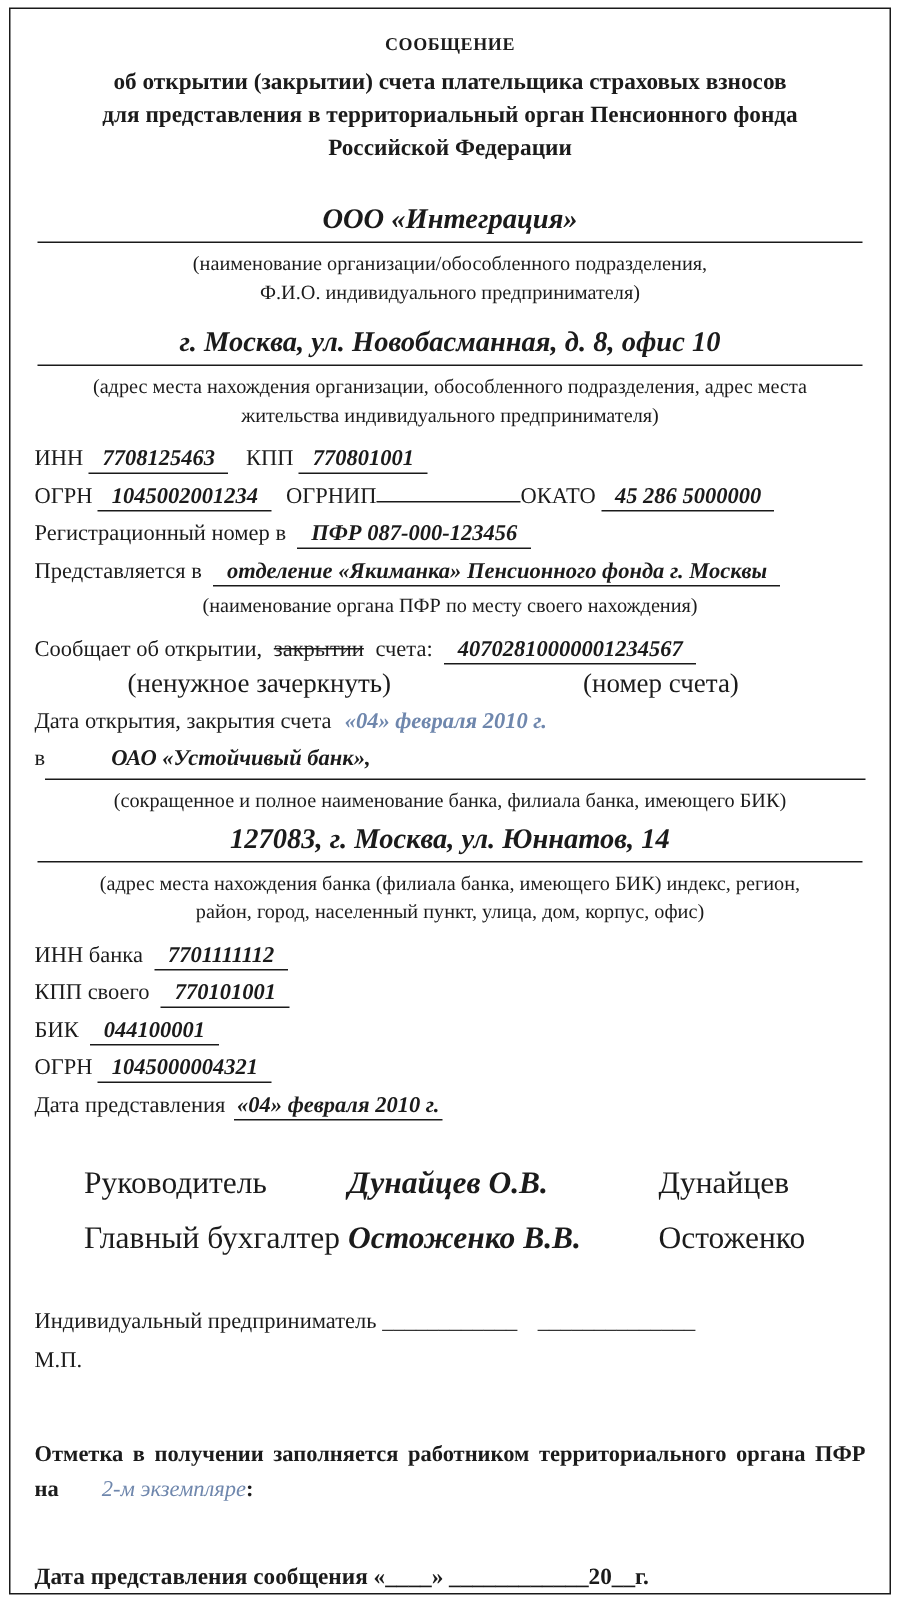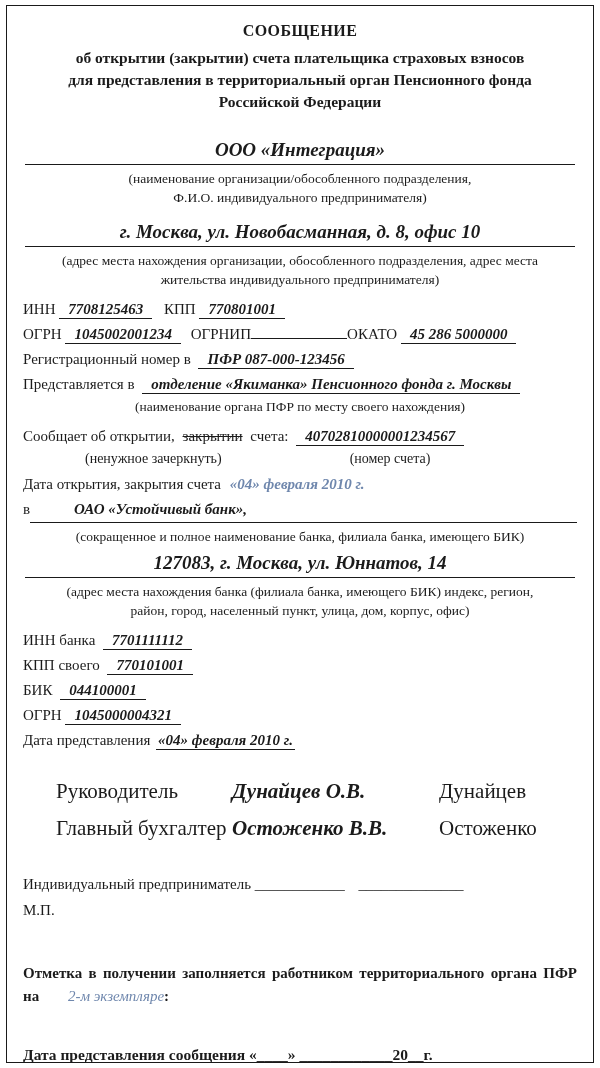--- a/index.html
+++ b/index.html
@@ -9,39 +9,39 @@
     font-family:"Liberation Serif","DejaVu Serif",serif;
     color:#1b1b1b;
   }
   .page { position:relative; width:600px; height:1068px; background:#fff; }
   .frame {
     position:absolute; top:5px; left:6px; right:6px; bottom:5px;
     border:1.5px solid #1a1a1a;
     padding:16px 16px 0 16px;
     overflow:hidden;
   }
-  .title { text-align:center; font-weight:bold; font-size:16px; letter-spacing:.4px; }
+  .title { text-align:center; font-weight:bold; font-size:12px; letter-spacing:.4px; }
   .subtitle { text-align:center; font-weight:bold; font-size:15.5px; line-height:22px; margin-top:7px; }
   .ufield {
     text-align:center; font-style:italic; font-weight:bold; font-size:19px;
     border-bottom:1px solid #1a1a1a; padding-bottom:3px; margin:0 2px;
   }
   .caption { text-align:center; font-size:13.5px; line-height:19px; }
   .row { font-size:15px; line-height:25px; white-space:nowrap; }
   .lbl { font-size:15px; }
   .val {
     font-style:italic; font-weight:bold;
     border-bottom:1px solid #1a1a1a; padding:0 9px 1px 9px;
   }
   .blank-line { display:inline-block; border-bottom:1px solid #1a1a1a; width:96px; height:15px; vertical-align:baseline; }
   .strike { text-decoration:line-through; }
   .blue { color:#6f87ad; }
   .it { font-style:italic; }
   .b { font-weight:bold; }
-  .caption-row { display:flex; font-size:14px; line-height:19px; }
+  .caption-row { display:flex; font-size:18px; line-height:19px; }
   .bank-row { display:flex; font-size:15px; line-height:25px; }
   .bank-fill { flex:1; border-bottom:1px solid #1a1a1a; padding-left:44px; font-style:italic; font-weight:bold; }
   .sig-row { display:flex; margin-left:33px; font-size:21px; line-height:20px; }
   .sig-role { width:176px; }
   .sig-name { width:207px; font-style:italic; font-weight:bold; }
   .note { font-size:15px; font-weight:bold; line-height:23px; text-align:justify; }
   .footer-date { font-size:15.5px; font-weight:bold; line-height:22px; }
   .blanks-row { font-size:15px; line-height:20px; }
   .mt4 { margin-top:4px; }  .mt6 { margin-top:6px; }  .mt8 { margin-top:8px; } .mt14 { margin-top:14px; } .mt26 { margin-top:26px; } .mt28 { margin-top:28px; }
   .mt36 { margin-top:36px; } .mt42 { margin-top:42px; }

